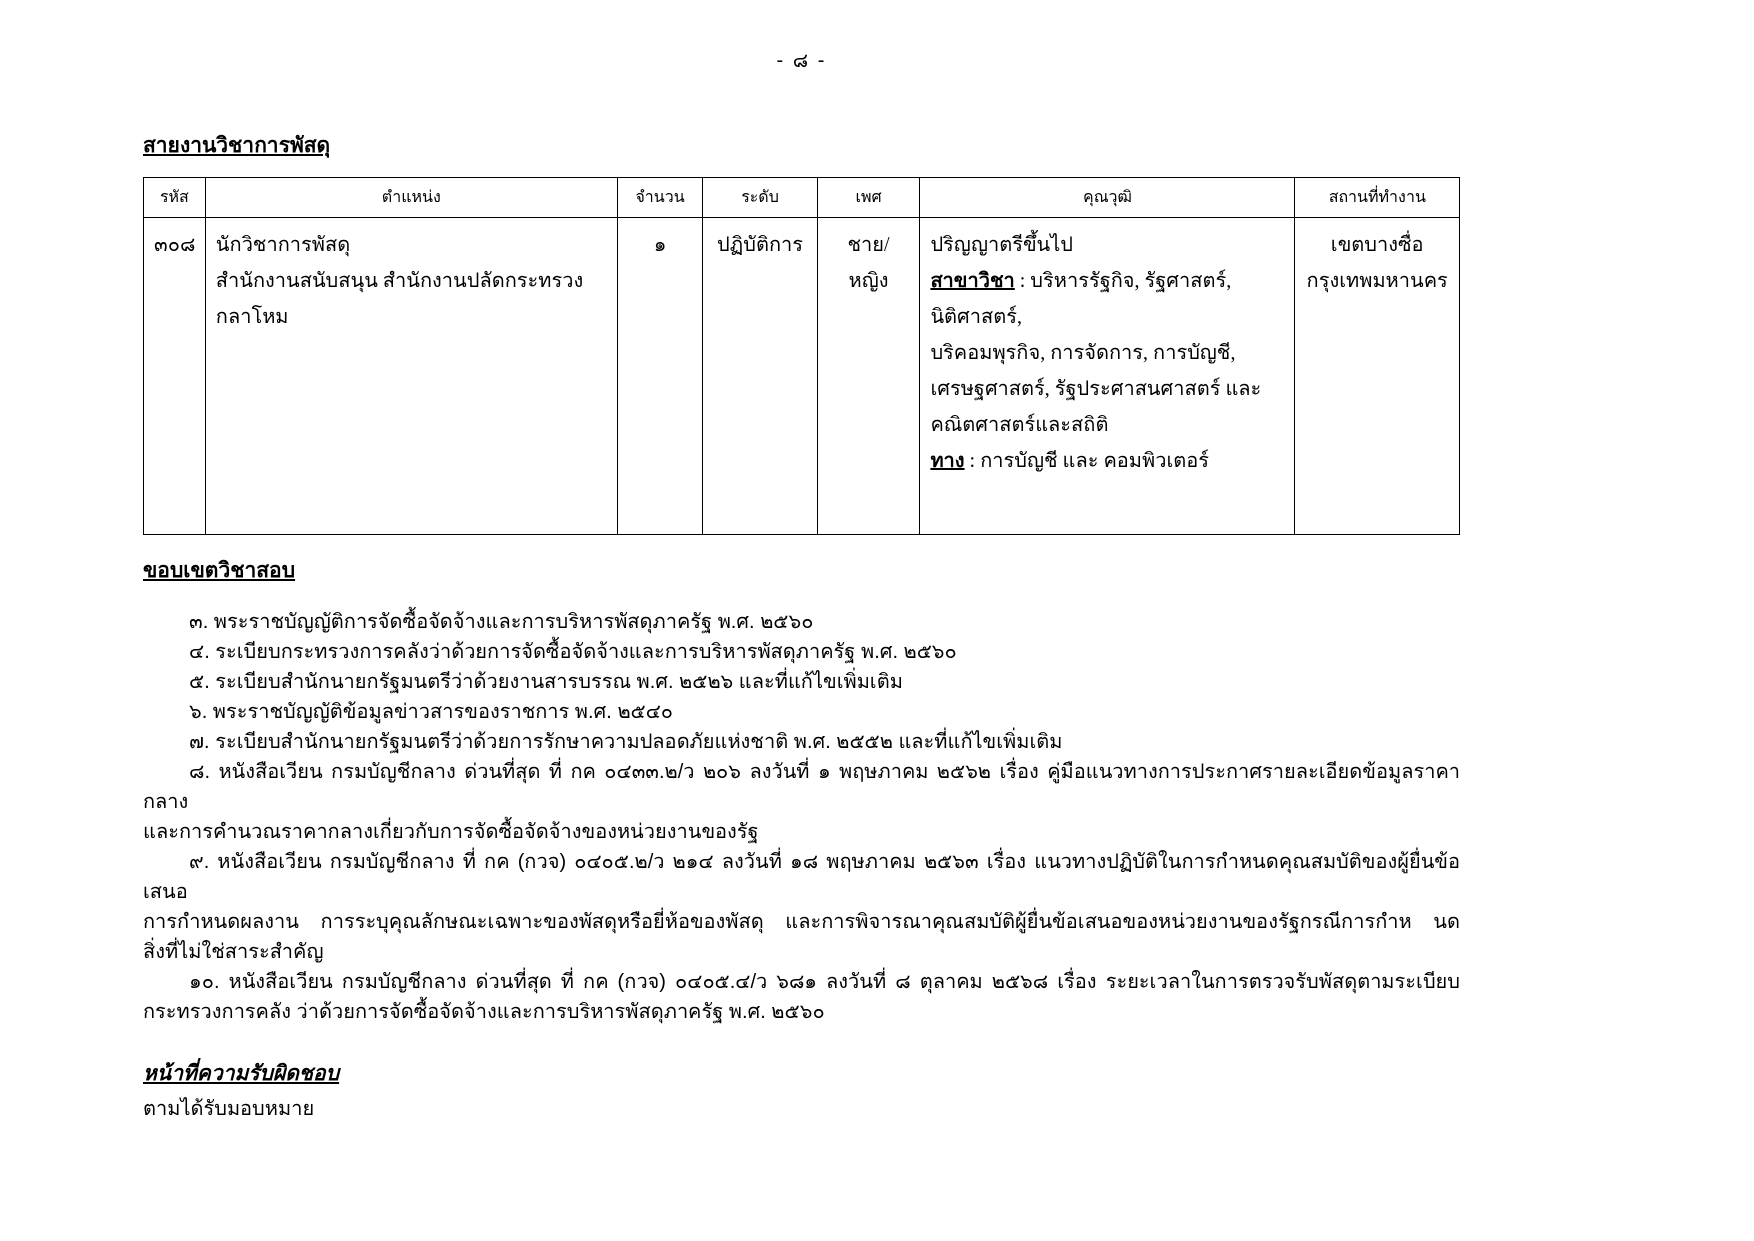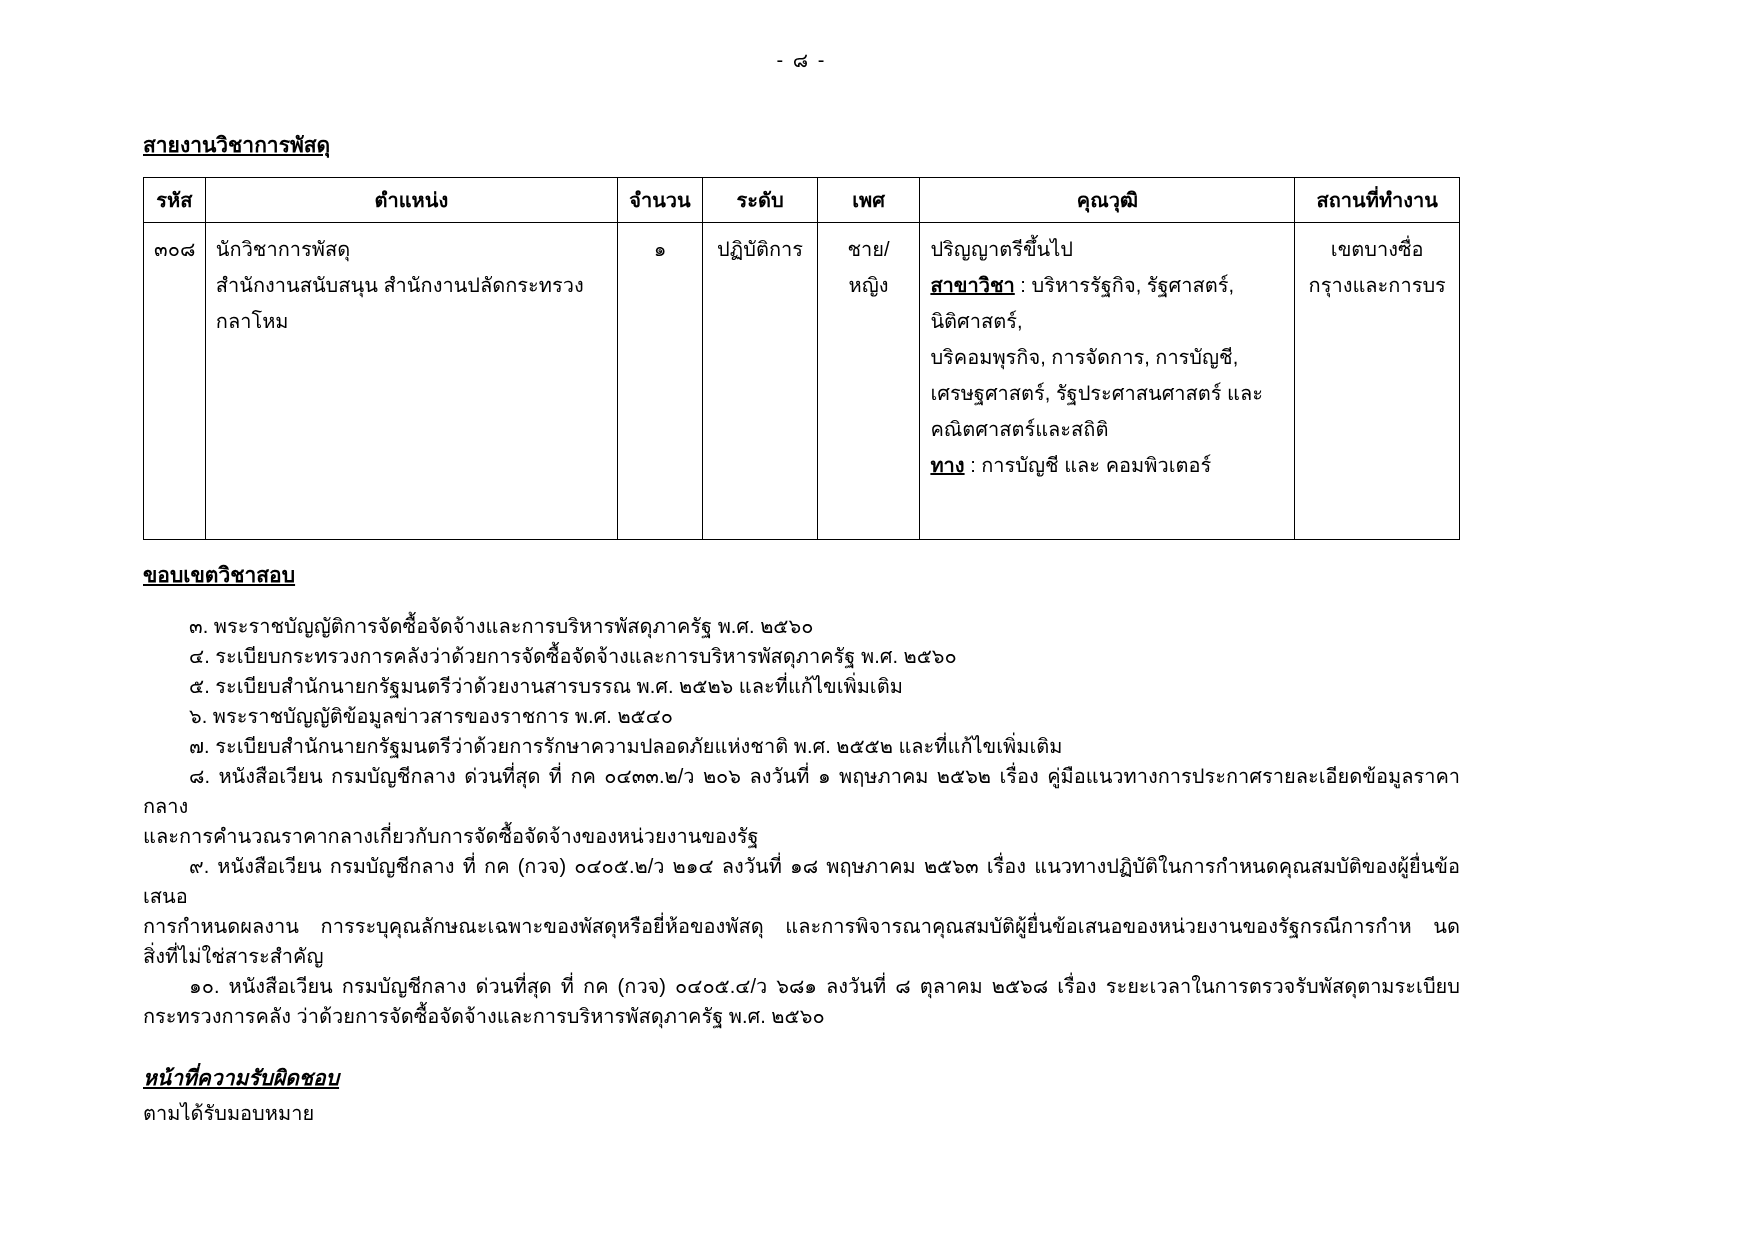--- a/index.html
+++ b/index.html
@@ -29,29 +29,30 @@
     width: 100%;
     border-collapse: collapse;
     table-layout: fixed;
     margin-bottom: 18px;
   }
   table.job-table th, table.job-table td {
     border: 1.5px solid #000;
     vertical-align: top;
   }
   table.job-table th {
-    font-weight: bold;
+    font-weight: normal;
     text-align: center;
     height: 40px;
     padding: 6px 4px;
-    font-size: 20px;
+    font-size: 16px;
   }
   table.job-table td {
     padding: 8px 10px 56px 10px;
     line-height: 36px;
+    font-family: Liberation Serif, serif;
   }
   .col-code { width: 4.7%; }
   .col-position { width: 31.3%; }
   .col-qty { width: 6.5%; }
   .col-level { width: 8.7%; }
   .col-gender { width: 7.8%; }
   .col-qual { width: 28.5%; }
   .col-location { width: 12.5%; }
   td.c { text-align: center; }
   .bu { font-weight: bold; text-decoration: underline; }
@@ -102,21 +103,21 @@
         <td>
           <div>ปริญญาตรีขึ้นไป</div>
           <div><span class="bu">สาขาวิชา</span><span> : บริหารรัฐกิจ, รัฐศาสตร์, นิติศาสตร์,</span></div>
           <div>บริคอมพุรกิจ, การจัดการ, การบัญชี,</div>
           <div>เศรษฐศาสตร์, รัฐประศาสนศาสตร์ และ</div>
           <div>คณิตศาสตร์และสถิติ</div>
           <div><span class="bu">ทาง</span><span> : การบัญชี และ คอมพิวเตอร์</span></div>
         </td>
         <td class="c">
           <div>เขตบางซื่อ</div>
-          <div>กรุางและการบร</div>
+          <div>กรุงเทพมหานคร</div>
         </td>
       </tr>
     </tbody>
   </table>
 
   <h2 class="sec-head exam-head">ขอบเขตวิชาสอบ</h2>
 
   <div class="items">
     <div class="line fl">๓. พระราชบัญญัติการจัดซื้อจัดจ้างและการบริหารพัสดุภาครัฐ พ.ศ. ๒๕๖๐</div>
     <div class="line fl">๔. ระเบียบกระทรวงการคลังว่าด้วยการจัดซื้อจัดจ้างและการบริหารพัสดุภาครัฐ พ.ศ. ๒๕๖๐</div>

